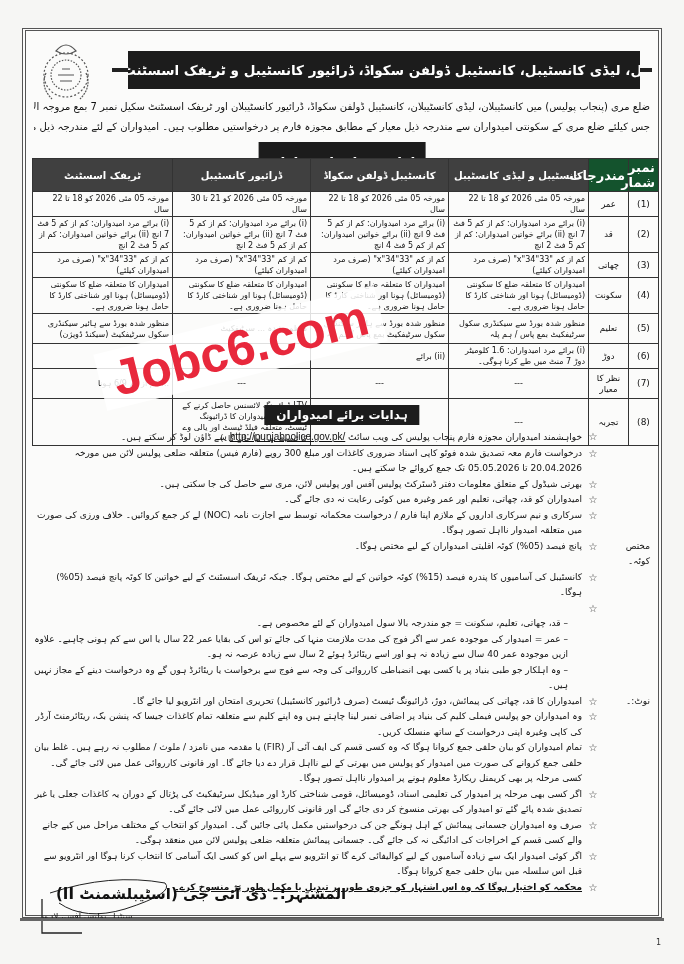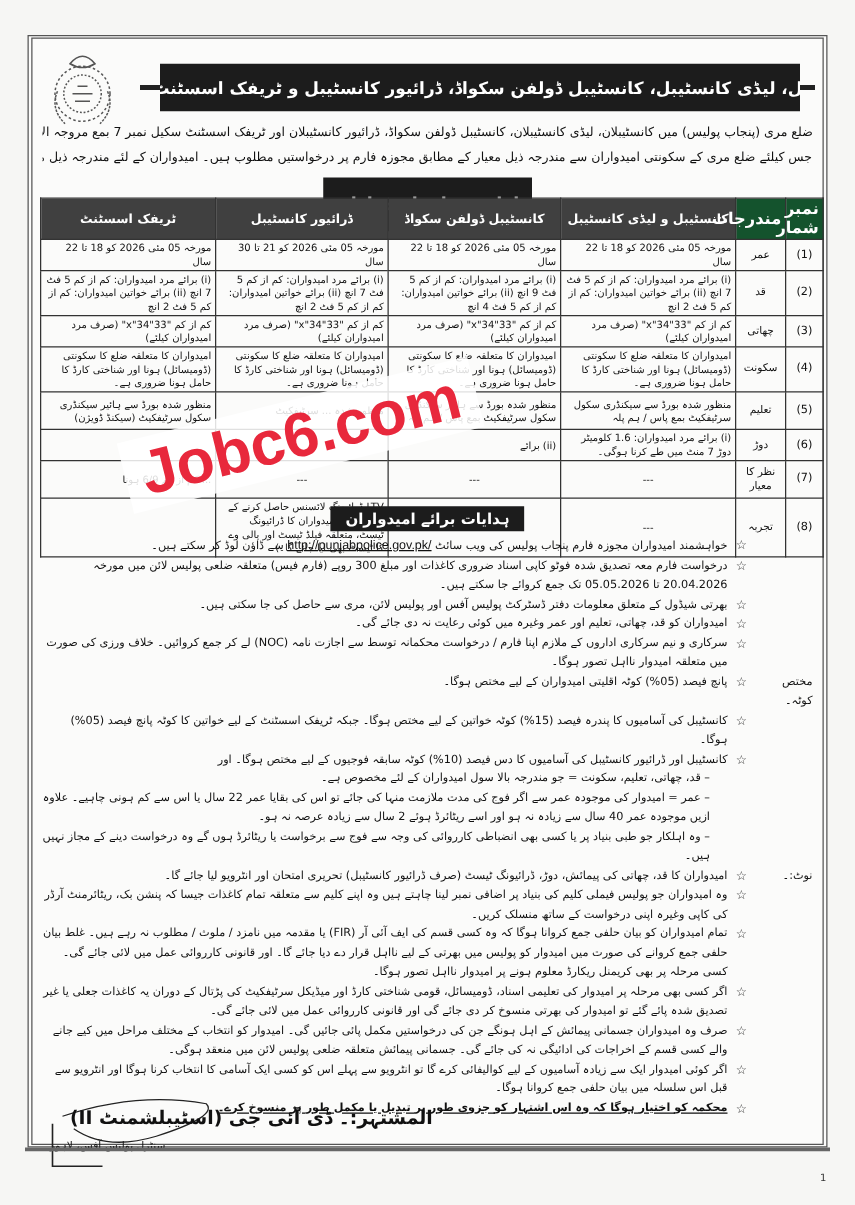--- a/index.html
+++ b/index.html
@@ -195,21 +195,20 @@
           <span class="txt">پانچ فیصد (05%) کوٹہ اقلیتی امیدواران کے لیے مختص ہوگا۔</span>
         </div>
         <div class="row">
           <span class="side"></span>
           <span class="star">☆</span>
           <span class="txt">کانسٹیبل کی آسامیوں کا پندرہ فیصد (15%) کوٹہ خواتین کے لیے مختص ہوگا۔ جبکہ ٹریفک اسسٹنٹ کے لیے خواتین کا کوٹہ پانچ فیصد (05%) ہوگا۔</span>
         </div>
         <div class="row">
           <span class="side"></span>
           <span class="star">☆</span>
-          <span class="txt">کانسٹیبل اور ڈرائیور کانسٹیبل کی آسامیوں کا دس فیصد (10%) کوٹہ سابقہ فوجیوں کے لیے مختص ہوگا۔ اور</span>
         </div>
         <div class="row dash-row">
           <span class="side"></span>
           <span class="star"></span>
           <span class="txt"><span>– </span><span>قد، چھاتی، تعلیم، سکونت = جو مندرجہ بالا سول امیدواران کے لئے مخصوص ہے۔</span></span>
         </div>
         <div class="row dash-row">
           <span class="side"></span>
           <span class="star"></span>
           <span class="txt"><span>– </span><span>عمر = امیدوار کی موجودہ عمر سے اگر فوج کی مدت ملازمت منہا کی جائے تو اس کی بقایا عمر 22 سال یا اس سے کم ہونی چاہیے۔ علاوہ ازیں موجودہ عمر 40 سال سے زیادہ نہ ہو اور اسے ریٹائرڈ ہوئے 2 سال سے زیادہ عرصہ نہ ہو۔</span></span>

